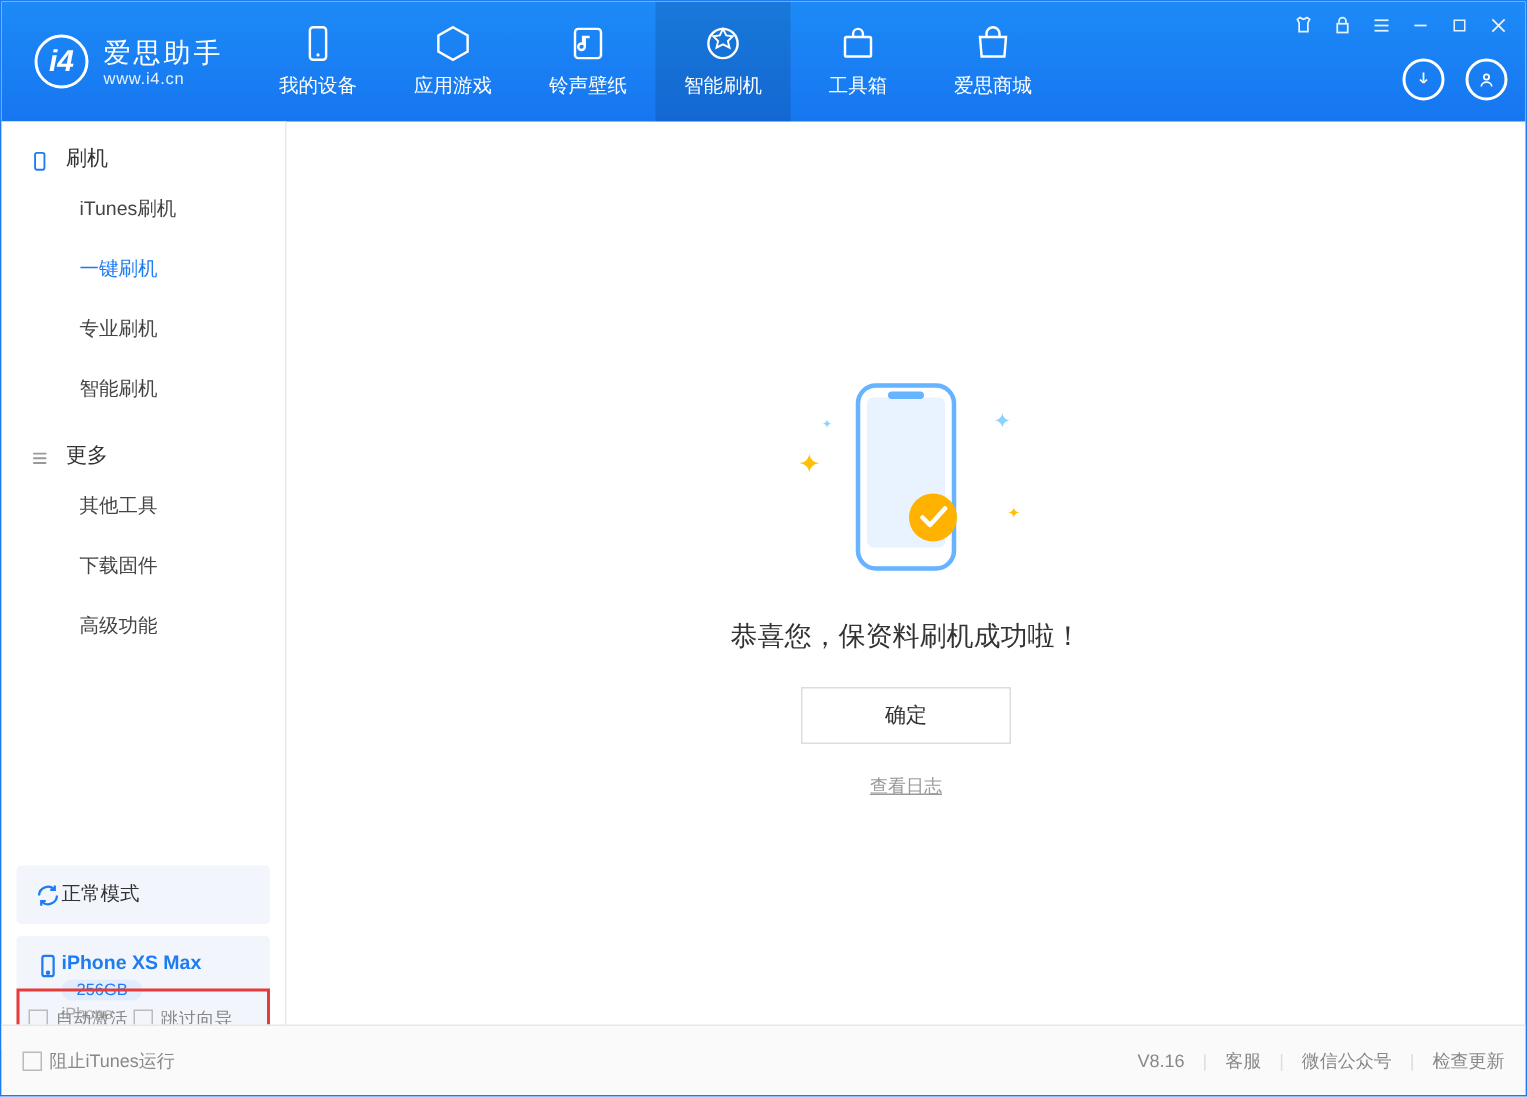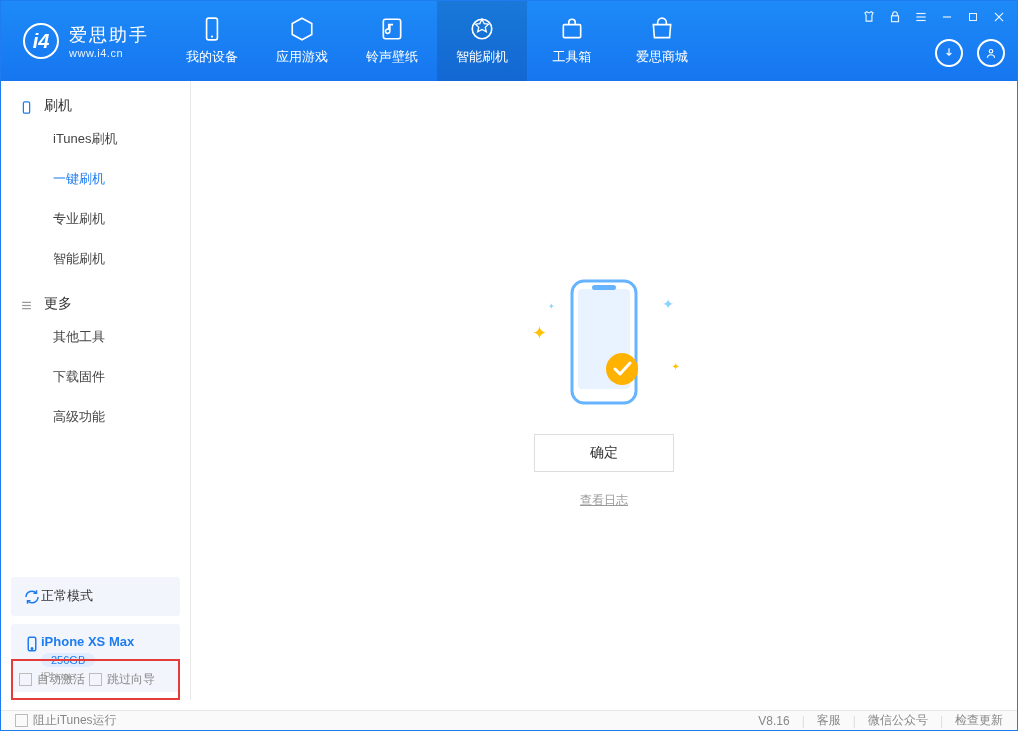--- a/index.html
+++ b/index.html
@@ -34,21 +34,21 @@
 .sidebar-footer { position: absolute; bottom: 0; left: 10px; right: 10px; padding: 10px 6px; border: 2px solid #e63b3b; display: flex; gap: 4px; align-items: center; font-size: 12px; color: #888; }
 .cb { width: 13px; height: 13px; border: 1px solid #bbb; display: inline-block; vertical-align: middle; margin-right: 5px; cursor: pointer; }
 .cb-label { display: inline-flex; align-items: center; cursor: pointer; }
 .main { flex: 1; display: flex; flex-direction: column; align-items: center; justify-content: center; gap: 16px; }
 .success-art { position: relative; width: 160px; height: 140px; display: flex; align-items: center; justify-content: center; }
 .sparkle { position: absolute; color: #ffc107; }
 .phone-svg { width: 82px; height: 130px; }
 .success-text { font-size: 18px; color: #333; margin-top: 8px; }
 .ok-btn { width: 140px; height: 38px; border: 1px solid #ddd; background: #fff; color: #333; font-size: 14px; cursor: pointer; margin-top: 6px; }
 .log-link { color: #999; font-size: 12px; text-decoration: underline; cursor: pointer; margin-top: 4px; }
-.footer { position: absolute; bottom: 0; left: 0; right: 0; height: 20px; border-top: 1px solid #e8e8e8; background: #fafafa; display: flex; align-items: center; font-size: 12px; color: #888; padding: 0 14px; }
+.footer { position: absolute; bottom: 0; left: 0; right: 0; height: 47px; border-top: 1px solid #e8e8e8; background: #fafafa; display: flex; align-items: center; font-size: 12px; color: #888; padding: 0 14px; }
 .footer .sep { color: #ddd; margin: 0 12px; }
 .footer-right { margin-left: auto; display: flex; align-items: center; }
 .footer-right span { cursor: pointer; }
 .version { color: #888; }
 </style>
 </head>
 <body>
 
 <div class="header">
   <div class="logo-box">
@@ -222,20 +222,21 @@
       <span class="sparkle" style="right:10px;top:24px;font-size:14px;color:#8bd3ff">✦</span>
       <span class="sparkle" style="right:4px;bottom:40px;font-size:10px">✦</span>
       <svg class="phone-svg" viewBox="0 0 80 130">
         <rect x="8" y="4" width="64" height="122" rx="12" fill="#fff" stroke="#66b3ff" stroke-width="3"></rect>
         <rect x="14" y="12" width="52" height="100" rx="4" fill="#e8f3ff"></rect>
         <rect x="28" y="8" width="24" height="5" rx="2.5" fill="#66b3ff"></rect>
         <circle cx="58" cy="92" r="16" fill="#ffb300"></circle>
         <path d="M51 92l5 5 10-11" stroke="#fff" stroke-width="3" fill="none" stroke-linecap="round" stroke-linejoin="round"></path>
       </svg>
     </div>
+    <div class="success-text">恭喜您，保资料刷机成功啦！</div>
     <button class="ok-btn">确定</button>
     <a class="log-link">查看日志</a>
   </div>
 </div>
 
 <div class="footer">
   <label class="cb-label">
       <span class="cb"></span>
       <span>阻止iTunes运行</span>
     </label>

